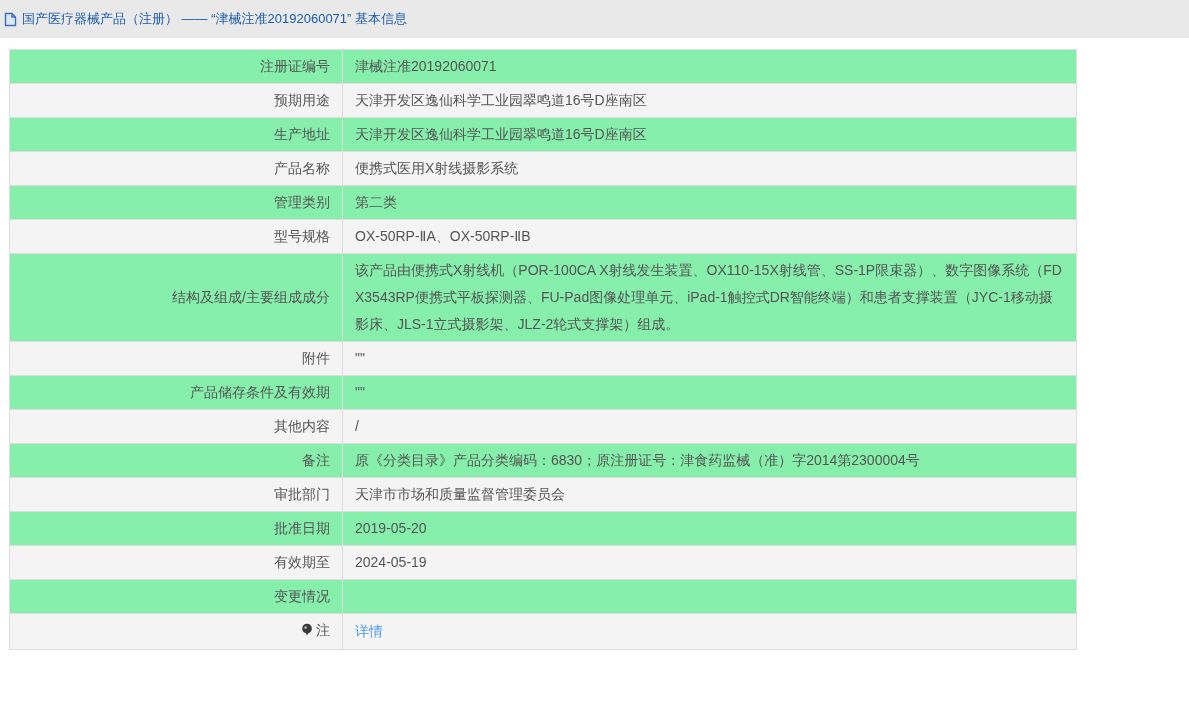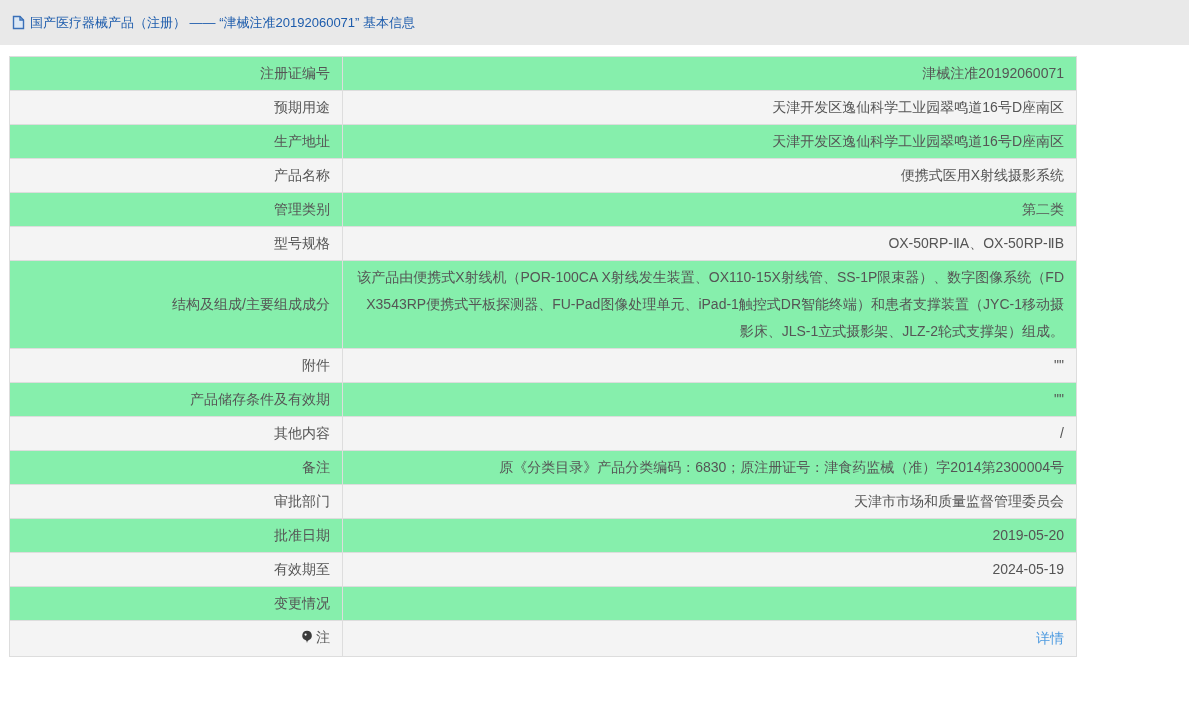--- a/index.html
+++ b/index.html
@@ -4,25 +4,25 @@
 <style>
   * { box-sizing: border-box; }
   html, body {
     margin: 0;
     width: 1189px;
     height: 712px;
     background: #e9e9e9;
     font-family: "Liberation Sans", "DejaVu Sans", sans-serif;
   }
   .topbar {
-    height: 45px;
+    height: 38px;
     display: flex;
     align-items: center;
     gap: 5px;
-    padding: 0 12px;
+    padding: 0 4px;
     font-size: 13px;
     color: var(--header-color, #1d5cac);
     background: #e9e9e9;
   }
   .topbar .doc-icon { display: inline-flex; flex: 0 0 auto; }
   .content {
     background: #fff;
     min-height: 674px;
     padding: 11px 11px 3px 9px;
   }
@@ -42,21 +42,21 @@
     line-height: 27px;
     padding: 3px 12px;
   }
   table.info th {
     width: 333px;
     text-align: right;
     font-weight: normal;
     color: #555;
     white-space: nowrap;
   }
-  table.info td { text-align: right; word-break: break-all; }
+  table.info td { text-align: left; word-break: break-all; }
   table.info a {
     color: var(--link-color, #4e9be0);
     text-decoration: none;
   }
   .pin { display: inline-block; vertical-align: -2px; margin-right: 3px; }
 </style>
 </head>
 <body>
 
 <div class="topbar">

